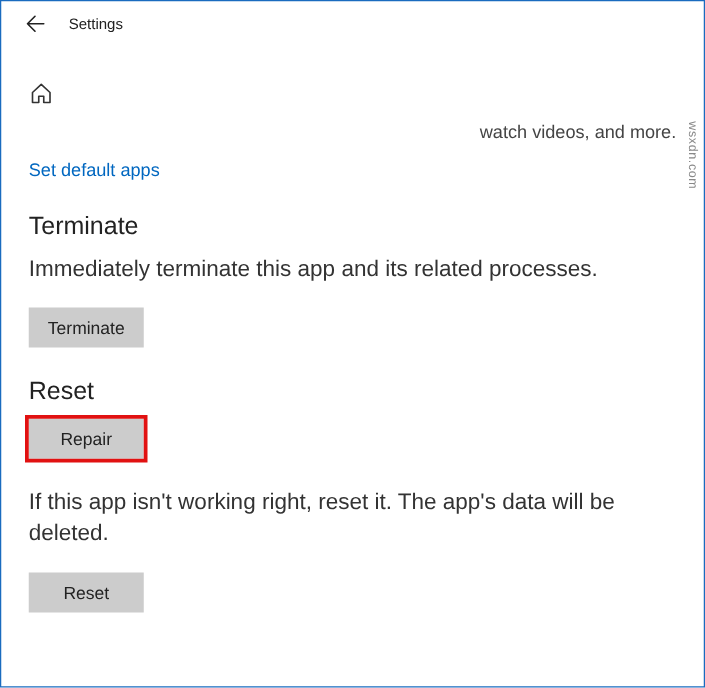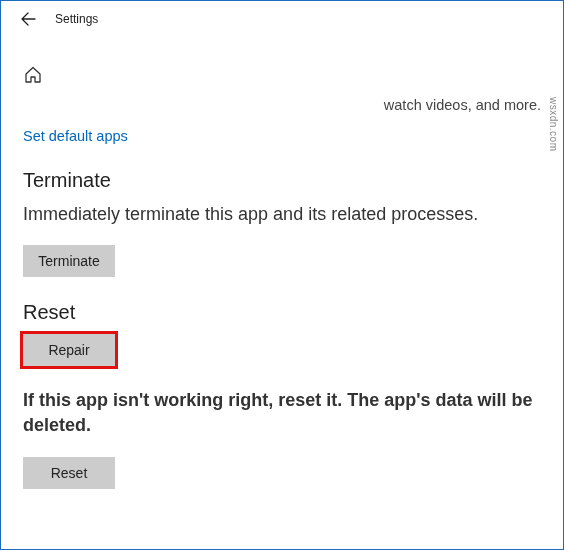--- a/index.html
+++ b/index.html
@@ -82,21 +82,20 @@
       color: #222;
       cursor: pointer;
       padding: 0 10px;
     }
     .btn-highlight {
       outline: 3px solid #e11111;
       outline-offset: 0;
     }
     .reset-section-text-2 {
       margin-top: 22px;
-      font-weight: bold;
     }
     .watermark-vertical {
       position: absolute;
       right: 4px;
       top: 96px;
       font-size: 10px;
       color: #888;
       writing-mode: vertical-rl;
       letter-spacing: 0.5px;
     }

